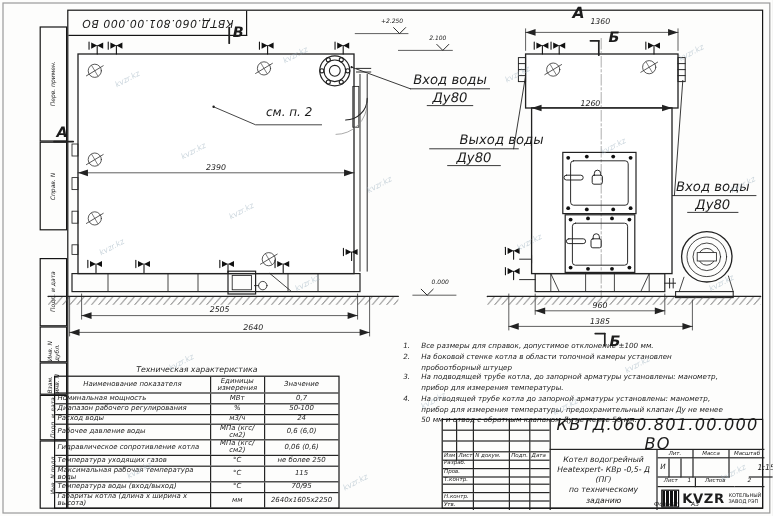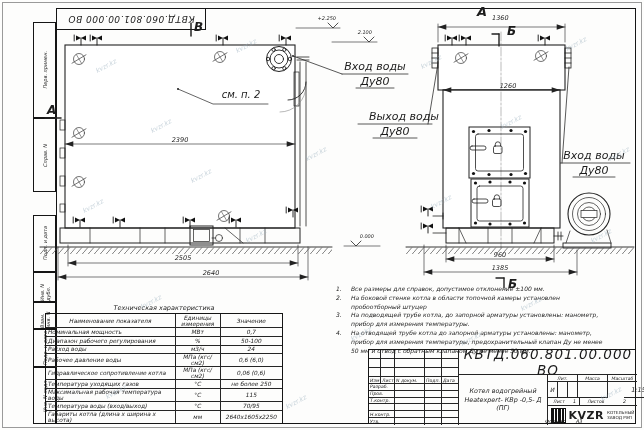--- a/index.html
+++ b/index.html
@@ -339,29 +339,29 @@
   <div class="t ctr" style="left:241px;top:89px;font-size:10px;">см. п. 2</div>
   <div class="t dim ctr" style="left:180px;top:136px;">2390</div>
   <div class="t dim ctr" style="left:183px;top:254px;">2505</div>
   <div class="t dim ctr" style="left:183px;top:268.5px;margin-left:28px;">2640</div>
   <div class="t elevt rend" style="left:336px;top:15px;">+2.250</div>
   <div class="t elevt rend" style="left:372px;top:29px;">2.100</div>
   <div class="t elevt rend" style="left:374px;top:233px;">0.000</div>
 
   <div class="t piplbl ctr" style="left:375px;top:60px;">Вход воды</div>
   <div class="t piplbl ctr" style="left:375px;top:75px;">Ду80</div>
-  <div class="t piplbl ctr" style="left:404px;top:110px;font-style:italic;">Выход воды</div>
+  <div class="t piplbl ctr" style="left:418px;top:110px;font-style:italic;">Выход воды</div>
   <div class="t piplbl ctr" style="left:395px;top:125px;">Ду80</div>
   <div class="t piplbl ctr" style="left:594px;top:149px;">Вход воды</div>
   <div class="t piplbl ctr" style="left:594px;top:164px;">Ду80</div>
 
   <div class="t" style="left:477px;top:4px;font-size:13px;font-weight:bold;">А</div>
   <div class="t dim" style="left:492px;top:14px;">1360</div>
   <div class="t seclet" style="left:507px;top:24px;">Б</div>
-  <div class="t dim ctr" style="left:508px;top:82px;text-align:center;">1260</div>
+  <div class="t dim ctr" style="left:492px;top:82px;text-align:center;">1260</div>
   <div class="t dim ctr" style="left:500px;top:251px;">960</div>
   <div class="t dim ctr" style="left:500px;top:264px;">1385</div>
   <div class="t seclet" style="left:508px;top:277px;">Б</div>
 
   <div class="notes">
     <div class="note">
       <span class="n">1.</span>
       <span class="txt">Все размеры для справок, допустимое отклонение ±100 мм.</span>
     </div>
     <div class="note">
@@ -480,20 +480,21 @@
         <div class="rg" style="left:56px;top:68px;width:17px;height:7px;border-bottom:none;"></div>
         <div class="rg" style="left:73px;top:68px;width:16px;height:7px;border-bottom:none;border-right:none;"></div>
     </div>
 
     <div class="tb-abs cellc" style="left:89px;top:0;width:179px;height:25px;border-left:.9px solid #252525;border-bottom:.9px solid #252525;font-size:13.5px;letter-spacing:1px;">КВТД.060.801.00.000  ВО</div>
 
     <div class="tb-abs" style="left:89px;top:25px;width:90px;height:50px;border-left:.9px solid #252525;border-right:.9px solid #252525;
          display:flex;flex-direction:column;align-items:center;justify-content:center;font-size:6.4px;line-height:8.4px;text-align:center;">
       <span>Котел водогрейный</span>
       <span>Heatexpert- КВр -0,5- Д (ПГ)</span>
+      <span>по техническому заданию</span>
     </div>
 
     <div class="tb-abs cellc" style="left:179px;top:25px;width:30px;height:7px;border-bottom:.7px solid #252525;border-right:.7px solid #252525;font-size:4.6px;">Лит.</div>
     <div class="tb-abs cellc" style="left:209px;top:25px;width:30px;height:7px;border-bottom:.7px solid #252525;border-right:.7px solid #252525;font-size:4.6px;">Масса</div>
     <div class="tb-abs cellc" style="left:239px;top:25px;width:29px;height:7px;border-bottom:.7px solid #252525;font-size:4.6px;">Масштаб</div>
     <div class="tb-abs cellc" style="left:179px;top:32px;width:10px;height:16px;border-bottom:.7px solid #252525;border-right:.7px solid #252525;font-size:6px;">И</div>
     <div class="tb-abs" style="left:189px;top:32px;width:10px;height:16px;border-bottom:.7px solid #252525;border-right:.7px solid #252525;"></div>
     <div class="tb-abs" style="left:199px;top:32px;width:10px;height:16px;border-bottom:.7px solid #252525;border-right:.7px solid #252525;"></div>
     <div class="tb-abs" style="left:209px;top:32px;width:30px;height:16px;border-bottom:.7px solid #252525;border-right:.7px solid #252525;"></div>
     <div class="tb-abs cellc" style="left:239px;top:32px;width:29px;height:16px;border-bottom:.7px solid #252525;font-size:6.5px;margin-left:16px;">1:15</div>

